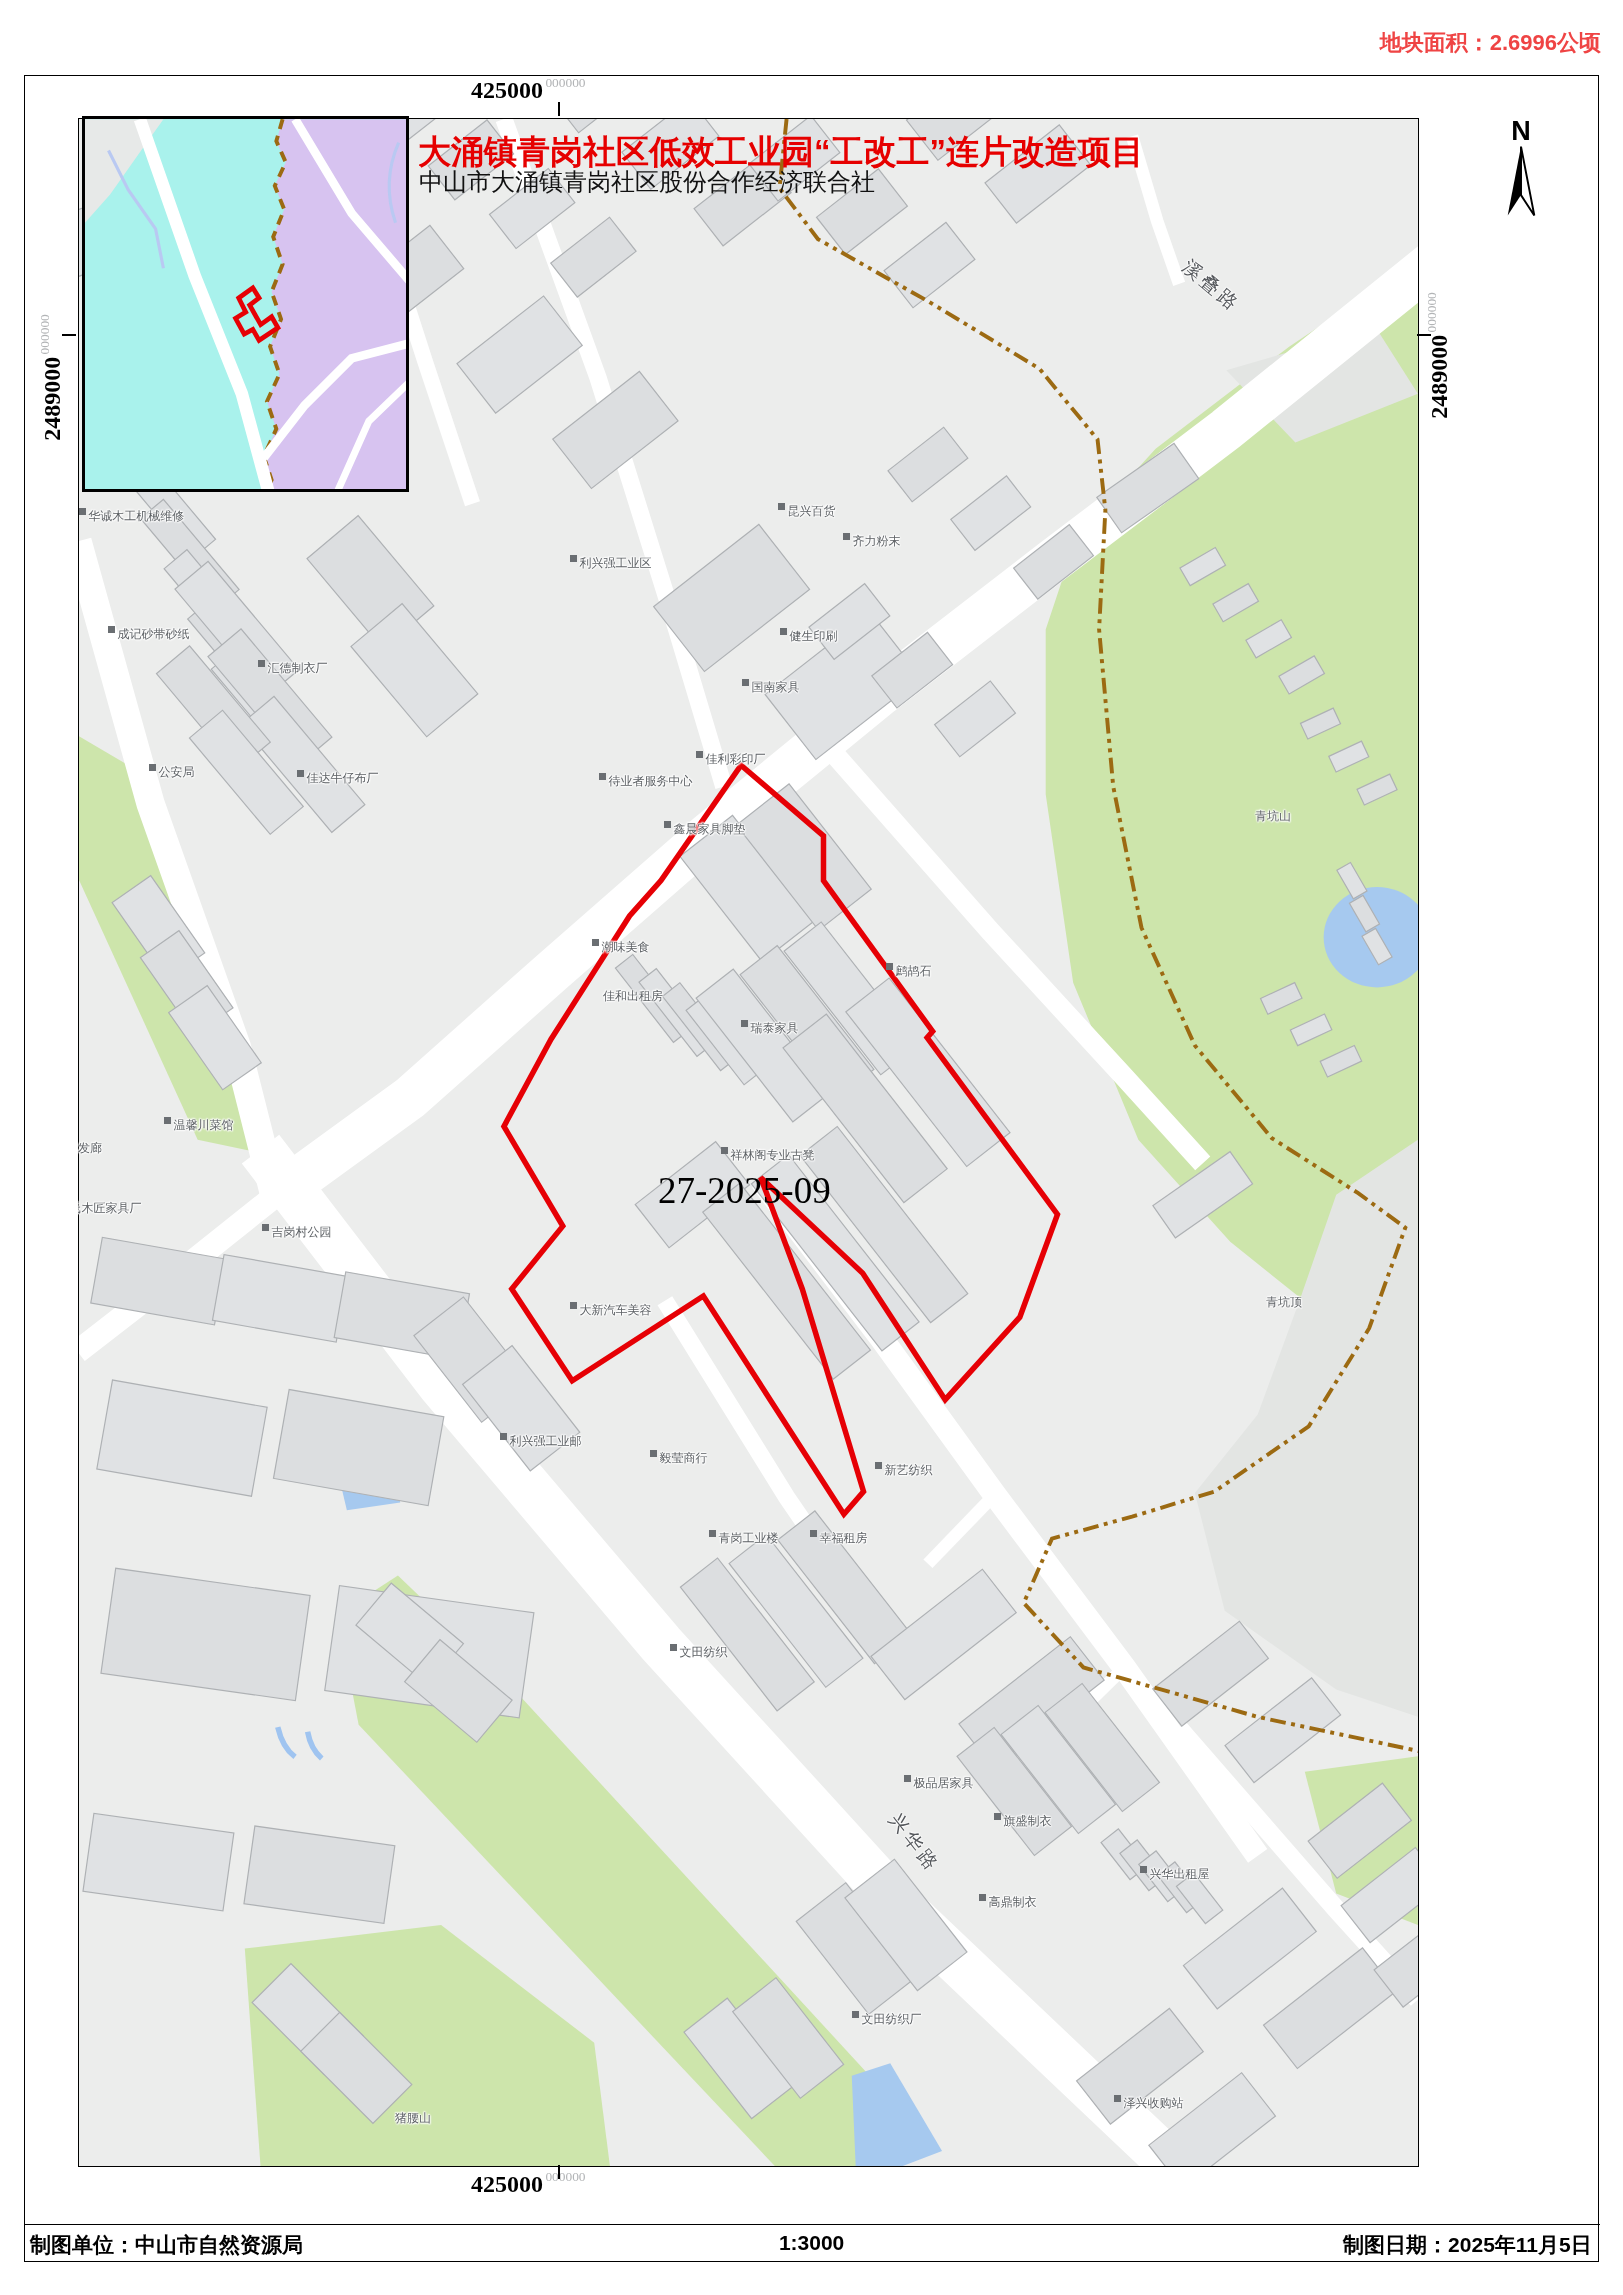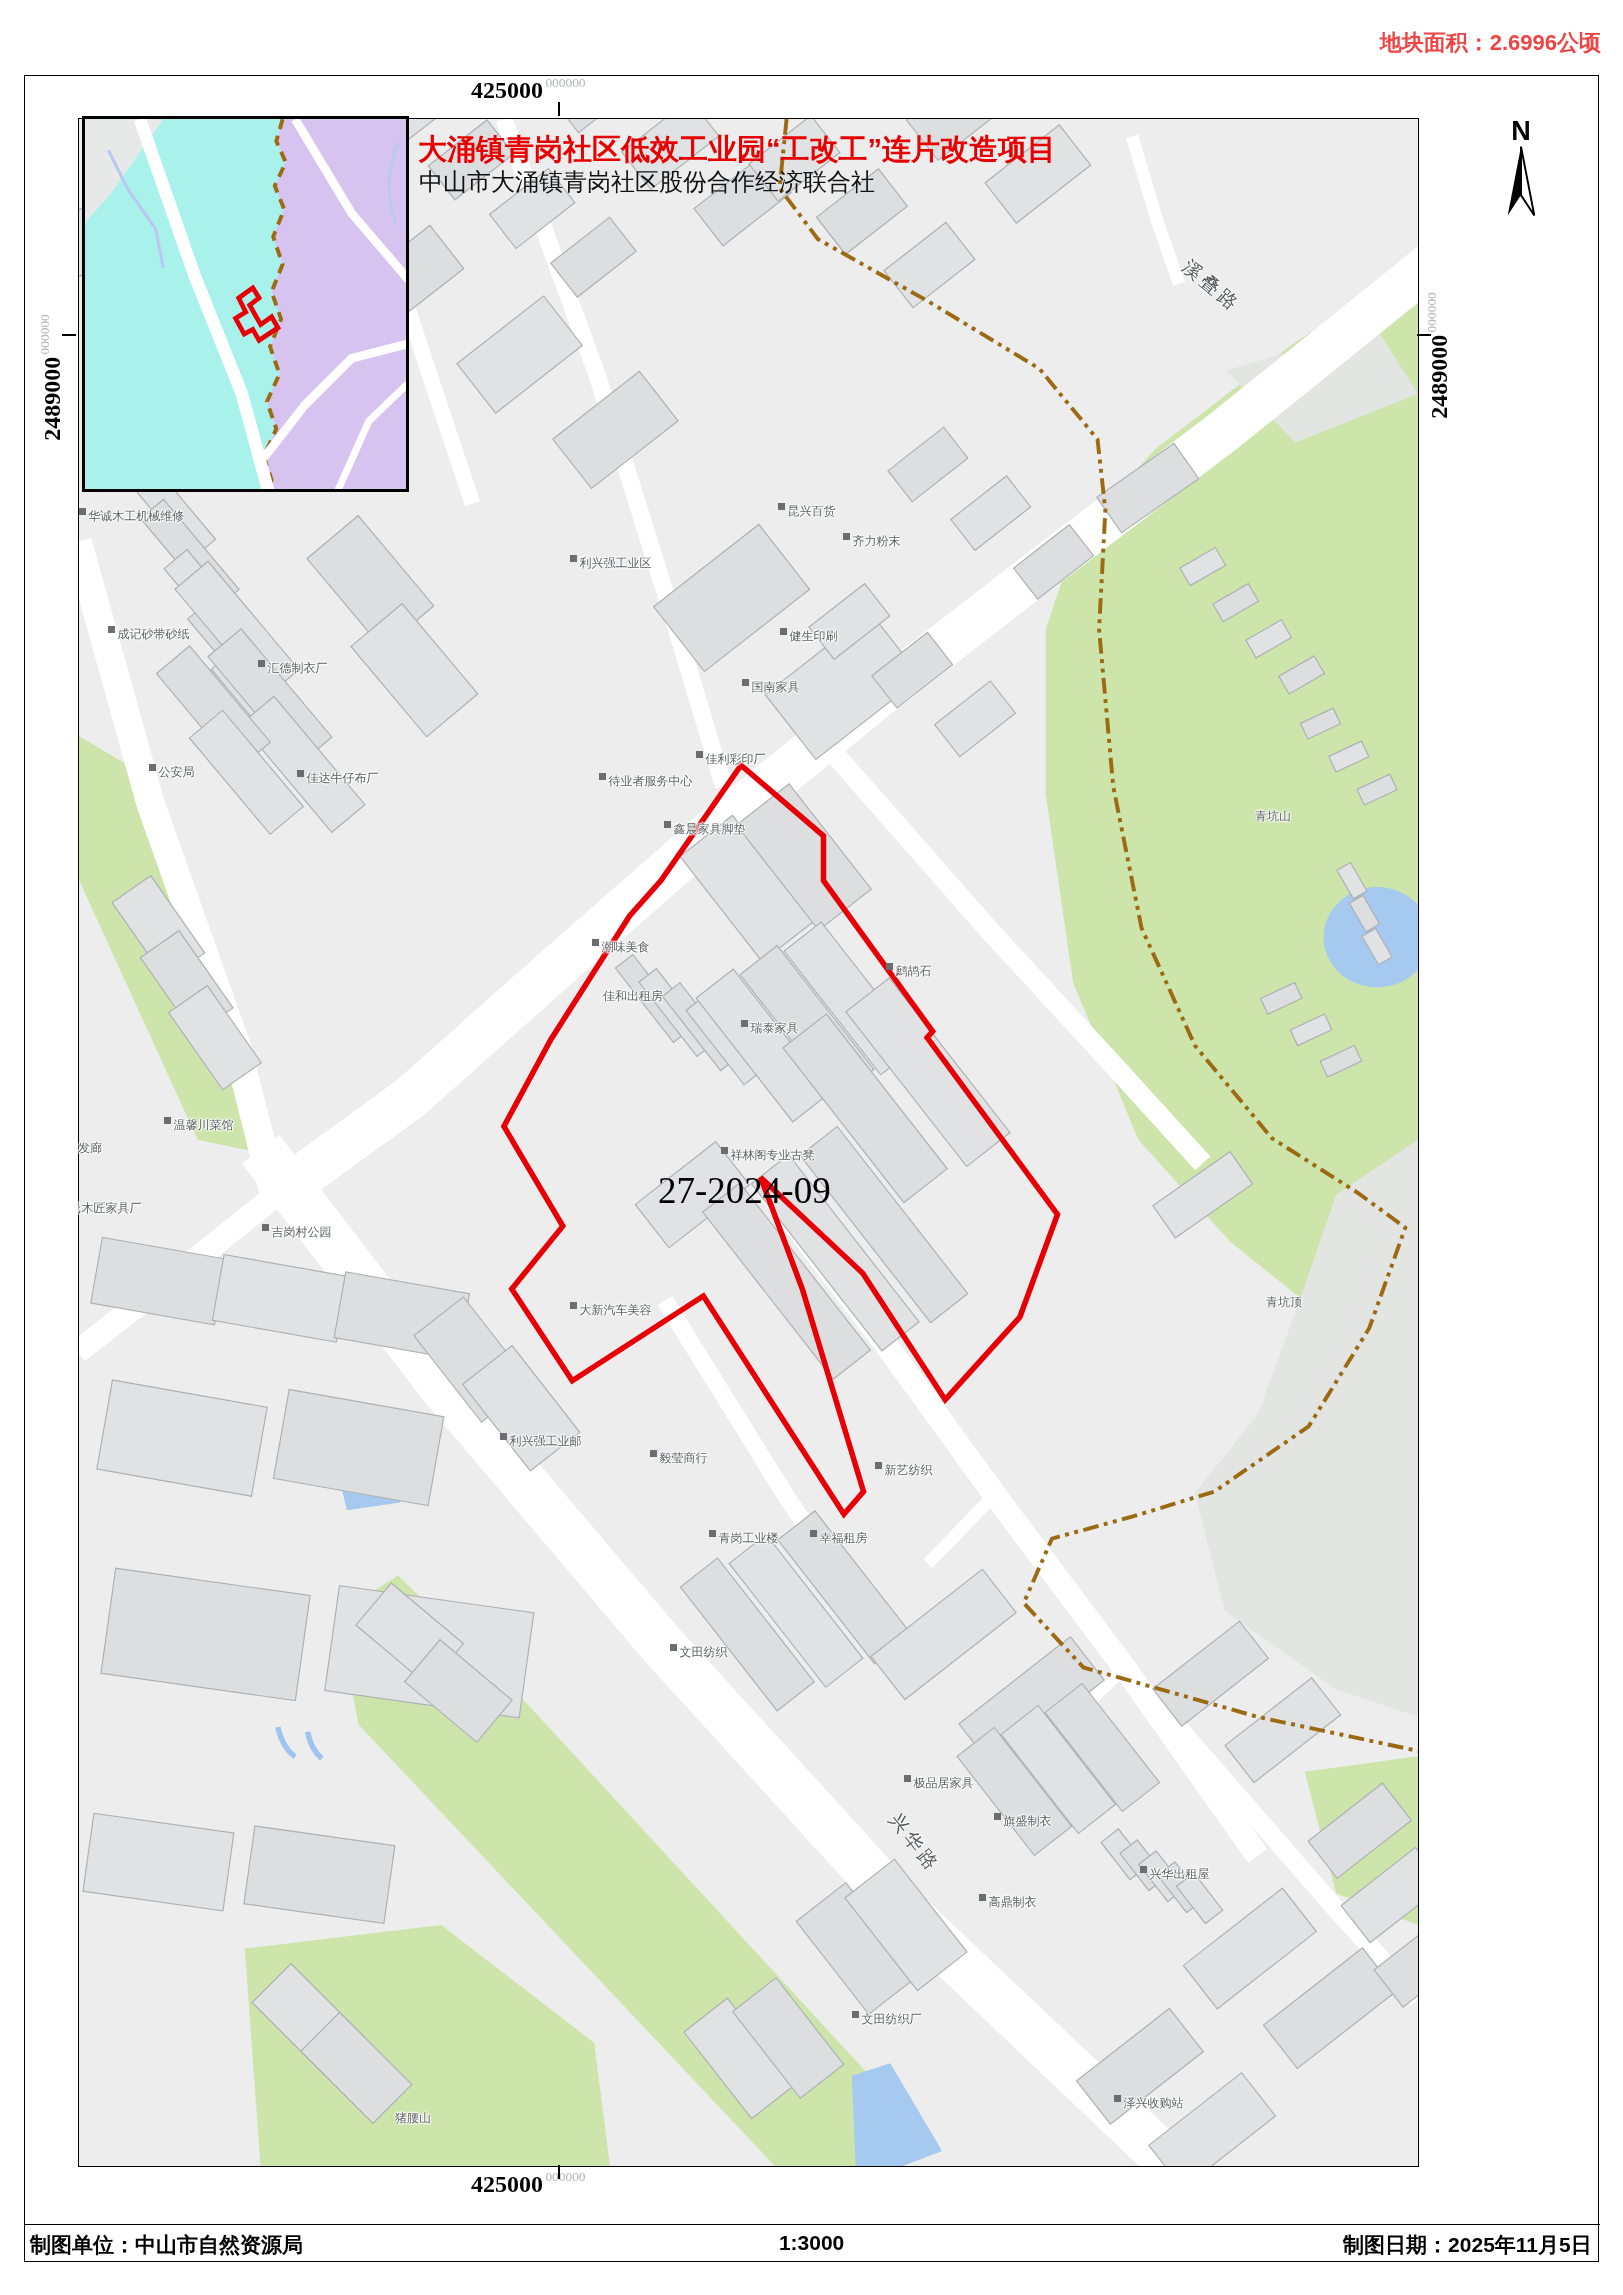--- a/index.html
+++ b/index.html
@@ -16,21 +16,21 @@
   .map-area{position:absolute;left:78px;top:118px;width:1339px;height:2047px;
     border:1.6px solid #000;box-sizing:content-box;overflow:hidden;background:#ecedec;}
   .map-area svg{position:absolute;left:0;top:0;}
   
   .coord{position:absolute;font-family:"Liberation Serif",serif;font-weight:bold;
     font-size:24px;color:#000;white-space:nowrap;}
   .coord .sup{font-size:13.4px;color:#b2b4b6;vertical-align:11px;margin-left:2.4px;font-weight:normal;}
   .coord.vert{width:173px;text-align:center;transform:rotate(-90deg);}
   .tick{position:absolute;background:#000;}
   
-  .project-line1{position:absolute;left:418px;top:130px;font-size:29px;font-weight:bold;color:#e60000;white-space:nowrap;z-index:30;}
+  .project-line1{position:absolute;left:418px;top:130px;font-size:33px;font-weight:bold;color:#e60000;white-space:nowrap;z-index:30;}
   .project-line2{position:absolute;left:419px;top:166px;font-size:24px;color:#111;white-space:nowrap;z-index:30;}
   .parcel-id{position:absolute;left:658px;top:1169px;font-family:"Liberation Serif",serif;
     font-size:37px;color:#000;z-index:30;}
   .north{position:absolute;left:1498px;top:118px;width:46px;text-align:center;z-index:30;}
   .north .n{font-size:27px;font-weight:bold;color:#000;line-height:27px;}
   
   .inset{position:absolute;left:82px;top:116px;width:327px;height:376px;
     border:3.1px solid #000;box-sizing:border-box;background:#a9f2ec;z-index:20;overflow:hidden;}
   
   #label-layer{position:absolute;left:78px;top:118px;width:1339px;height:2047px;
@@ -271,21 +271,21 @@
     <span>2489000</span><span class="sup">000000</span>
   </div>
   <div class="tick" style="left:558px;top:102px;width:2.4px;height:14px;"></div>
   <div class="tick" style="left:558px;top:2165px;width:2.4px;height:14px;"></div>
   <div class="tick" style="left:62px;top:334px;width:14px;height:2.4px;"></div>
   <div class="tick" style="left:1417px;top:334px;width:14px;height:2.4px;"></div>
 
   <div class="project-line1">大涌镇青岗社区低效工业园“工改工”连片改造项目</div>
   <div class="project-line2">中山市大涌镇青岗社区股份合作经济联合社</div>
 
-  <div class="parcel-id">27-2024-09</div>
+  <div class="parcel-id">27-2025-09</div>
 
   <div class="north">
     <div class="n">N</div>
     <svg width="30" height="72" viewBox="0 0 38 92">
       <polygon points="19,2 2,90 19,64" fill="#000"></polygon>
       <polygon points="19,2 36,90 19,64" fill="#fff" stroke="#000" stroke-width="2.5"></polygon>
     </svg>
   </div>
 
   <div class="inset">

